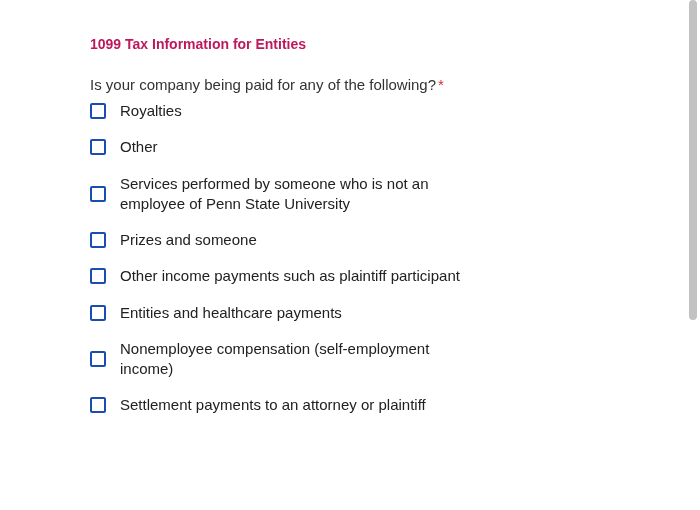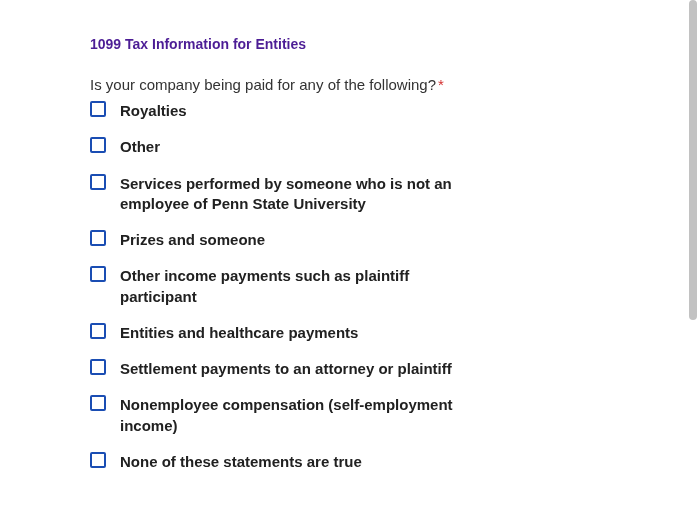--- a/index.html
+++ b/index.html
@@ -13,41 +13,41 @@
     overflow: hidden;
     position: relative;
   }
   .page {
     padding: 36px 90px 20px 90px;
     box-sizing: border-box;
   }
   .section-title {
     font-size: 14px;
     font-weight: 700;
-    color: #4c1d95;
+    color: #be185d;
     margin-bottom: 24px;
   }
   .question {
     font-size: 15px;
     color: #333;
     margin-bottom: 8px;
   }
   .required {
     color: #d32f2f;
     margin-left: 2px;
   }
   .options {
     display: flex;
     flex-direction: column;
   }
   .option {
     display: flex;
+    align-items: center;
     margin-bottom: 16px;
     cursor: pointer;
-    font-weight: bold;
   }
   .checkbox {
     width: 16px;
     height: 16px;
     border: 2px solid #1a4db3;
     border-radius: 2px;
     flex: 0 0 auto;
     margin-right: 14px;
     box-sizing: border-box;
   }
@@ -106,28 +106,24 @@
     <div class="option">
       <span class="checkbox"></span>
       <span class="option-label">Other income payments such as plaintiff participant</span>
     </div>
     <div class="option">
       <span class="checkbox"></span>
       <span class="option-label">Entities and healthcare payments</span>
     </div>
     <div class="option">
       <span class="checkbox"></span>
-      <span class="option-label">Settlement payments to an attorney or plaintiff</span>
-    </div>
-    <div class="option">
-      <span class="checkbox"></span>
       <span class="option-label">Nonemployee compensation (self-employment income)</span>
     </div>
     <div class="option">
       <span class="checkbox"></span>
-      <span class="option-label">None of these statements are true</span>
+      <span class="option-label">Settlement payments to an attorney or plaintiff</span>
     </div>
   </div>
 </div>
 
 <div class="scrollbar-track">
   <div class="scrollbar-thumb"></div>
 </div>
 
 </body></html>

